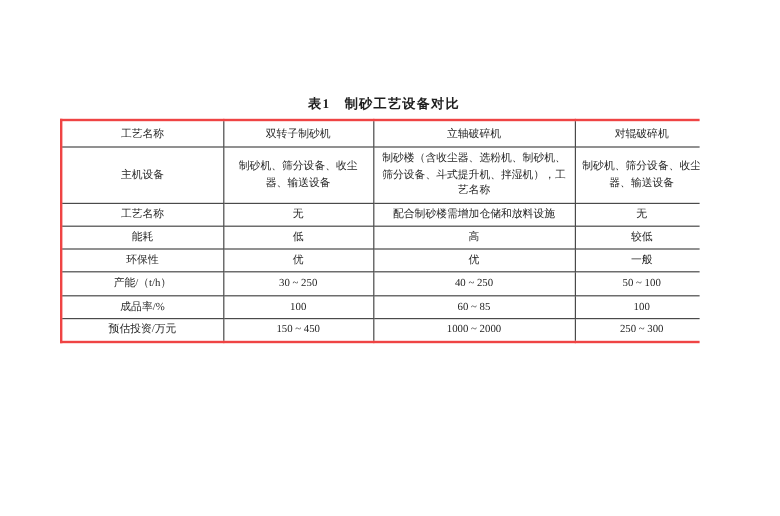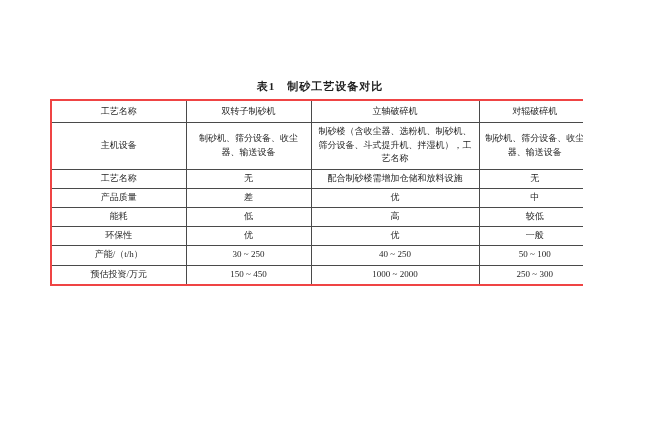--- a/index.html
+++ b/index.html
@@ -92,43 +92,43 @@
         <td>制砂楼（含收尘器、选粉机、制砂机、筛分设备、斗式提升机、拌湿机），工艺名称</td>
         <td>制砂机、筛分设备、收尘器、输送设备</td>
       </tr>
       <tr class="r-std">
         <td>工艺名称</td>
         <td>无</td>
         <td>配合制砂楼需增加仓储和放料设施</td>
         <td>无</td>
       </tr>
       <tr class="r-std">
-        <td>产品质量</td>
-        <td>差</td>
-        <td>优</td>
-        <td>中</td>
-      </tr>
-      <tr class="r-std">
         <td>能耗</td>
         <td>低</td>
         <td>高</td>
         <td>较低</td>
       </tr>
       <tr class="r-std">
         <td>环保性</td>
         <td>优</td>
         <td>优</td>
         <td>一般</td>
       </tr>
       <tr class="r-med">
         <td>产能/（t/h）</td>
         <td>30 ~ 250</td>
         <td>40 ~ 250</td>
         <td>50 ~ 100</td>
       </tr>
+      <tr class="r-std">
+        <td>成品率/%</td>
+        <td>100</td>
+        <td>60 ~ 85</td>
+        <td>100</td>
+      </tr>
       <tr class="r-med">
         <td>预估投资/万元</td>
         <td>150 ~ 450</td>
         <td>1000 ~ 2000</td>
         <td>250 ~ 300</td>
       </tr>
     </tbody>
   </table>
 
   <div class="scan-bar"></div>

